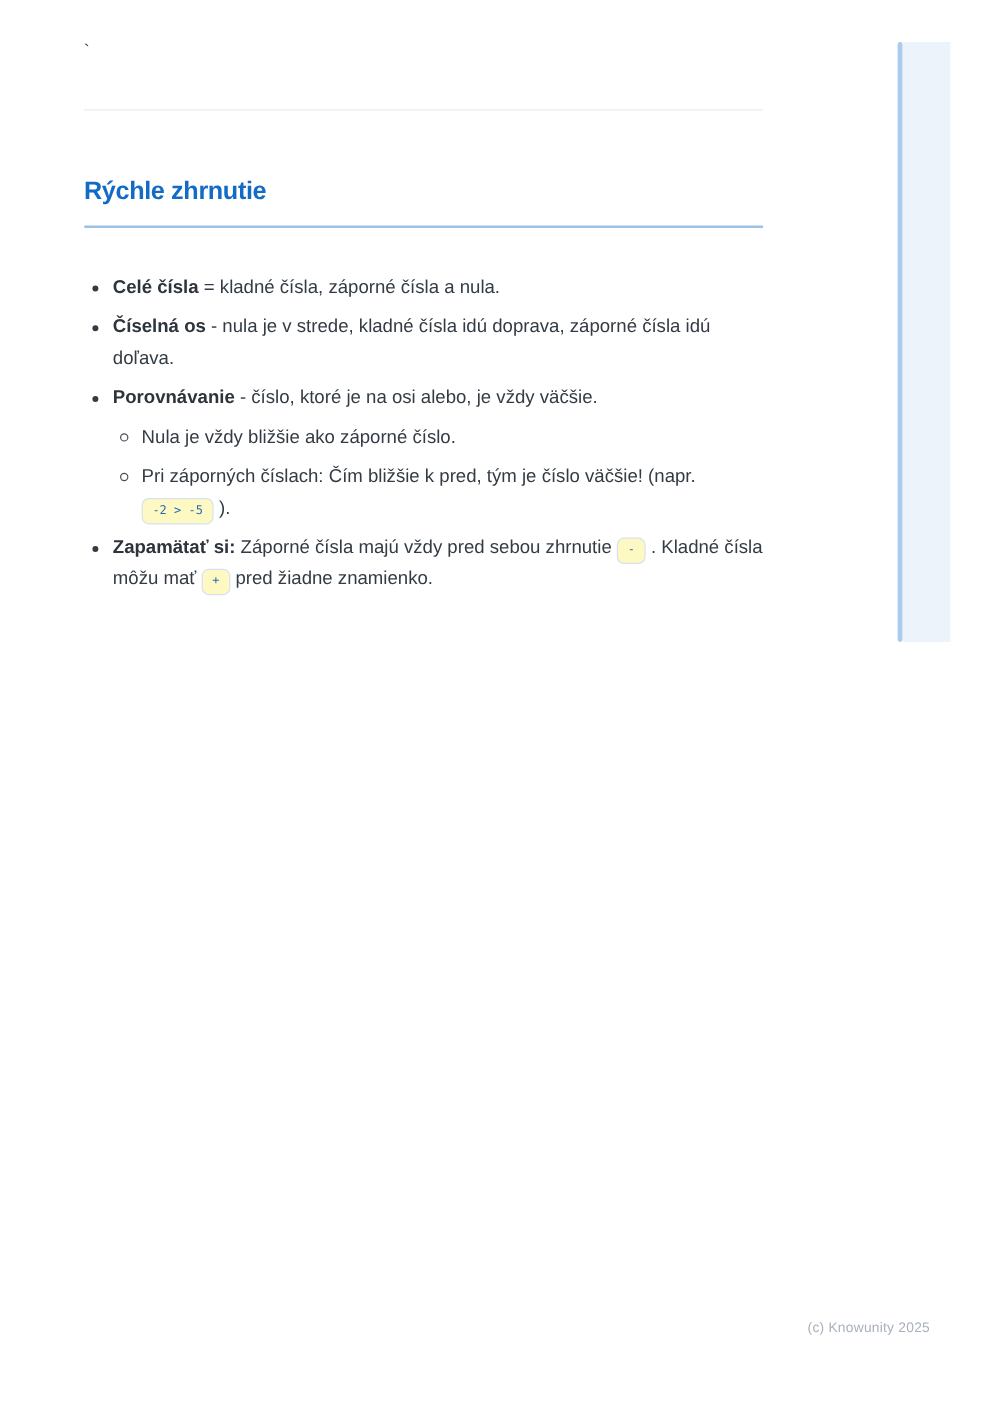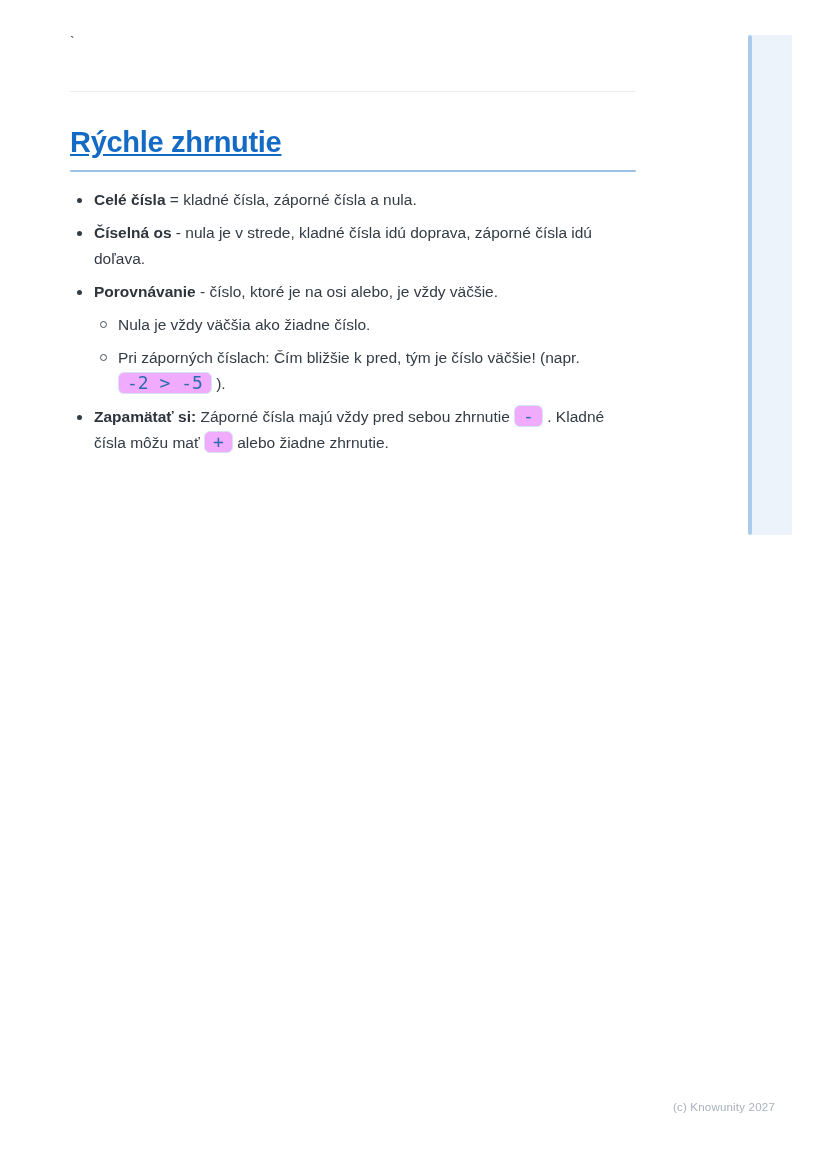--- a/index.html
+++ b/index.html
@@ -24,36 +24,35 @@
     color: #3a4149;
     line-height: 16px;
   }
   .top-rule {
     margin-top: 41px;
     border: none;
     border-top: 1px solid #ececee;
     height: 0;
   }
   h1.page-title {
-    margin-top: 33px;
-    font-size: 29px;
+    margin-top: 51px;
+    font-size: 21px;
     line-height: 34px;
     font-weight: 800;
     letter-spacing: -0.3px;
     color: #146bc5;
-    text-decoration: underline;
   }
   .heading-underline {
     margin-top: 11px;
     height: 2px;
     background: #9dc1e5;
     border-radius: 1px;
   }
   ul.summary-list {
-    margin-top: 15px;
+    margin-top: 37px;
     list-style: none;
     font-size: 15.5px;
     line-height: 26px;
   }
   ul.summary-list > li {
     position: relative;
     padding-left: 24px;
     margin-bottom: 7px;
   }
   ul.summary-list > li::before {
@@ -82,26 +81,26 @@
     top: 9px;
     width: 5px;
     height: 5px;
     border-radius: 50%;
     background: transparent;
     border: 1.5px solid #474f57;
   }
   strong { font-weight: 700; color: #2d343c; }
   .chip {
     display: inline-block;
-    background: #f0abfc;
+    background: #fef9c3;
     border: 1px solid #d6e2ef;
     border-radius: 6px;
     padding: 1px 8px 2px 8px;
     font-family: "DejaVu Sans Mono", monospace;
-    font-size: 18px;
+    font-size: 10px;
     line-height: 17px;
     color: #2a6cb2;
     vertical-align: baseline;
   }
   .footer {
     position: absolute;
     top: 1101px;
     right: 53px;
     font-size: 11.5px;
     color: #a9b1bb;
@@ -142,30 +141,30 @@
     </li>
 
     <li>
       <strong>Číselná os</strong><span> - nula je v strede, kladné čísla idú doprava, záporné čísla idú doľava.</span>
     </li>
 
     <li>
       <strong>Porovnávanie</strong><span> - číslo, ktoré je na osi alebo, je vždy väčšie.</span>
       <ul class="sub-list">
         <li>
-          <span>Nula je vždy väčšia ako žiadne číslo.</span>
+          <span>Nula je vždy bližšie ako záporné číslo.</span>
         </li>
         <li>
           <span>Pri záporných číslach: Čím bližšie k pred, tým je číslo väčšie! (napr. </span><code class="chip">-2 &gt; -5</code><span> ).</span>
         </li>
       </ul>
     </li>
 
     <li>
-      <strong>Zapamätať si:</strong><span> Záporné čísla majú vždy pred sebou zhrnutie </span><code class="chip">-</code><span> . Kladné čísla môžu mať </span><code class="chip">+</code><span> alebo žiadne zhrnutie.</span>
+      <strong>Zapamätať si:</strong><span> Záporné čísla majú vždy pred sebou zhrnutie </span><code class="chip">-</code><span> . Kladné čísla môžu mať </span><code class="chip">+</code><span> pred žiadne znamienko.</span>
     </li>
   </ul>
 </div>
 
 <div class="scroll-track"></div>
 <div class="scroll-thumb"></div>
 
-<div class="footer">(c) Knowunity 2027</div>
+<div class="footer">(c) Knowunity 2025</div>
 
 </body></html>

